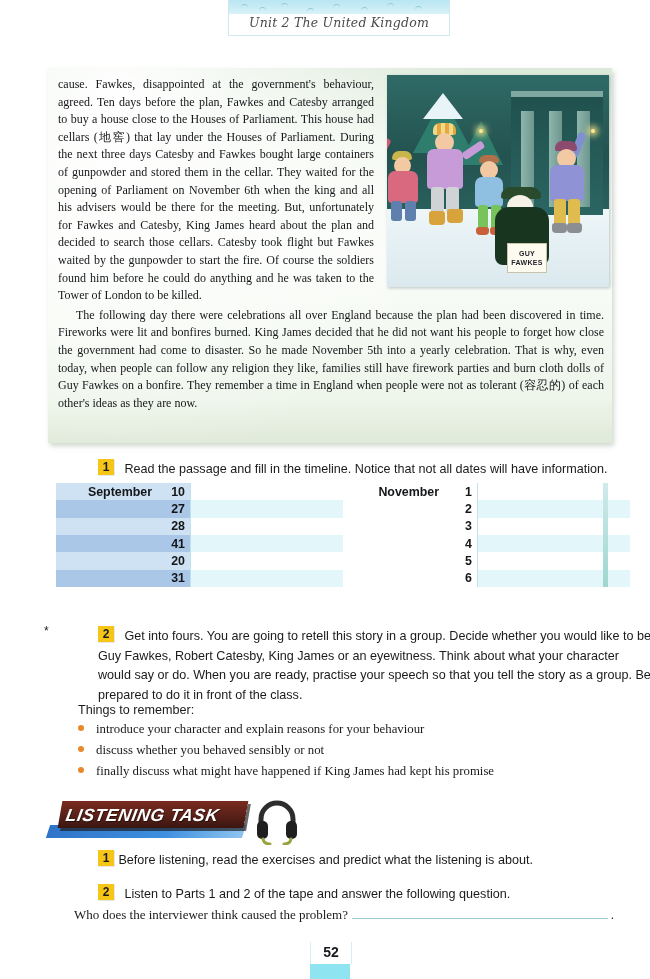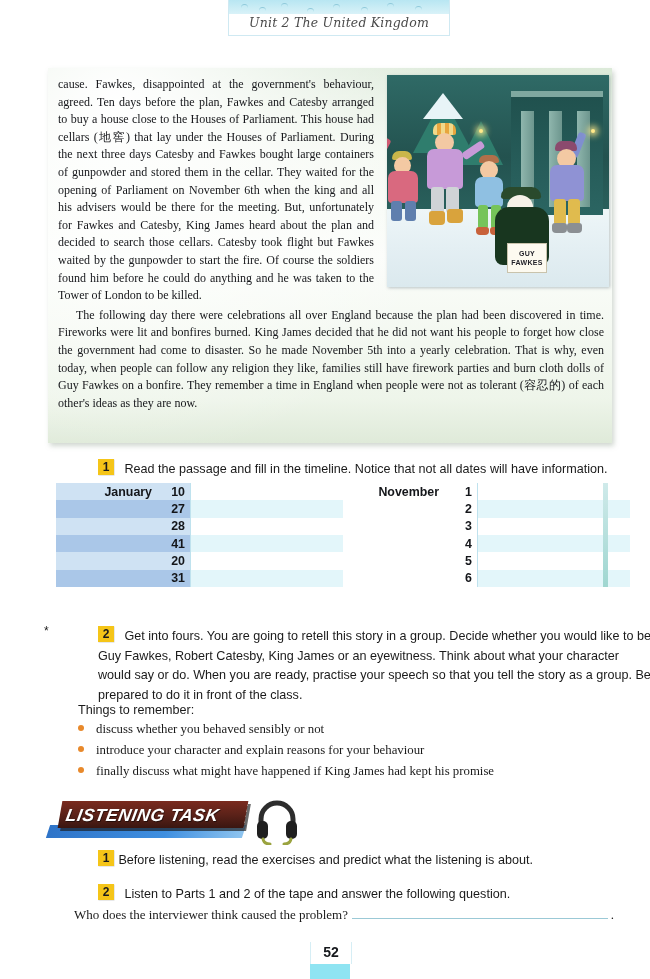--- a/index.html
+++ b/index.html
@@ -402,21 +402,21 @@
 </div>
 
 <div class="ex-row" style="left:54px; top:459px; width:560px;">
   <span class="num-badge">1</span>
   <span class="ex-text" style="margin-left:6px;">Read the passage and fill in the timeline. Notice that not all dates will have information.</span>
 </div>
 
 <table id="timeline">
   <tbody>
     <tr class="band-a">
-      <td class="month" style="width:96px;">January</td>
+      <td class="month" style="width:96px;">September</td>
       <td class="month" style="width:28px;">10</td>
       <td class="blank" style="width:152px;"></td>
       <td class="month right-month" style="width:96px;">November</td>
       <td class="month right-month" style="width:28px;">1</td>
       <td class="blank blank-right" style="width:152px;"></td>
     </tr>
     <tr class="band-b">
       <td class="month"></td>
       <td class="month">27</td>
       <td class="blank"></td>
@@ -464,25 +464,25 @@
   <span class="star">*</span>
   <span class="num-badge">2</span>
   <span class="ex-text" style="margin-left:6px; display:inline; text-indent:0;">Get into fours. You are going to retell this story in a group. Decide whether you would like to be Guy Fawkes, Robert Catesby, King James or an eyewitness. Think about what your character would say or do. When you are ready, practise your speech so that you tell the story as a group. Be prepared to do it in front of the class.</span>
 </div>
 
 <div id="things-block">
   <div id="things-title">Things to remember:</div>
 
   <div class="bullet-row">
     <span class="bullet-dot"></span>
-    <span class="bullet-text">discuss whether you behaved sensibly or not</span>
+    <span class="bullet-text">introduce your character and explain reasons for your behaviour</span>
   </div>
   <div class="bullet-row">
     <span class="bullet-dot"></span>
-    <span class="bullet-text">introduce your character and explain reasons for your behaviour</span>
+    <span class="bullet-text">discuss whether you behaved sensibly or not</span>
   </div>
   <div class="bullet-row">
     <span class="bullet-dot"></span>
     <span class="bullet-text">finally discuss what might have happened if King James had kept his promise</span>
   </div>
 </div>
 
 <div id="listening-banner">
   <div id="lb-shadow"></div>
   <div id="lb-plate"></div>

